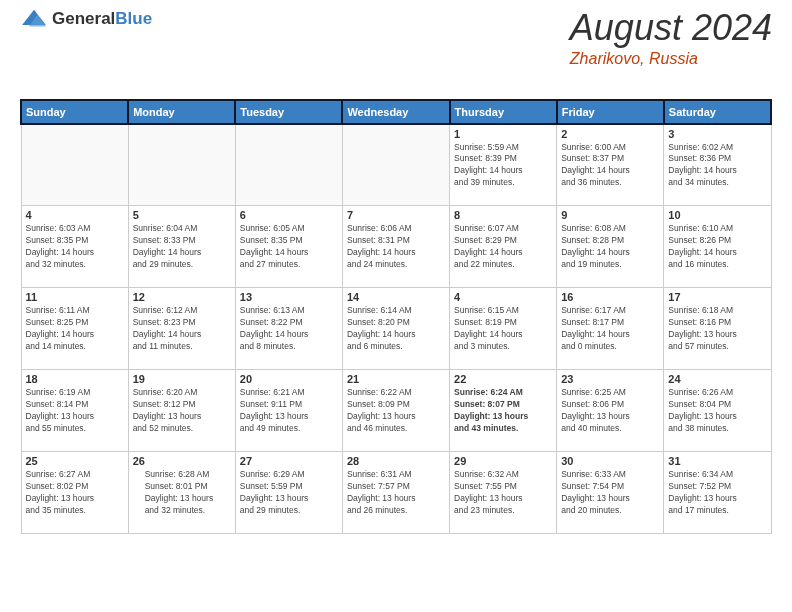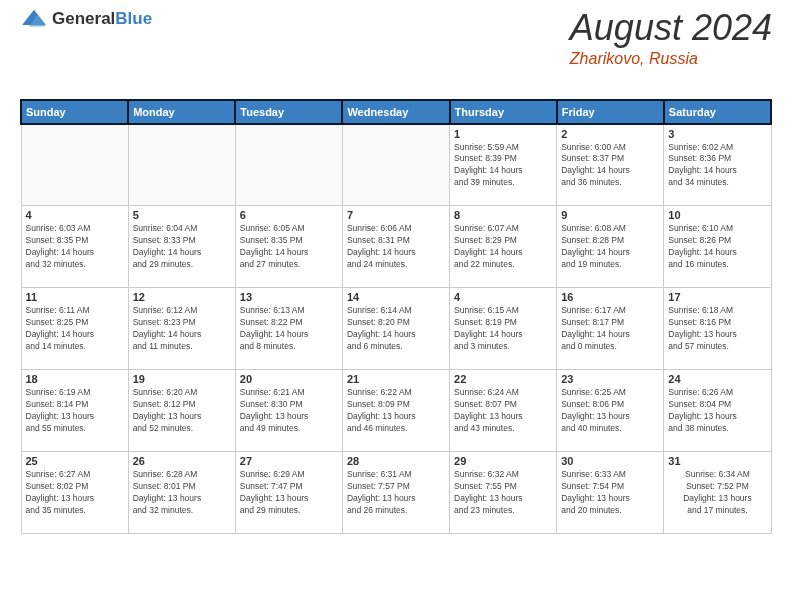--- a/index.html
+++ b/index.html
@@ -267,34 +267,34 @@
           <td>
             <span class="day-num">19</span>
             <div class="day-info" style="white-space: pre-line;">Sunrise: 6:20 AM
 Sunset: 8:12 PM
 Daylight: 13 hours
 and 52 minutes.</div>
           </td>
           <td>
             <span class="day-num">20</span>
             <div class="day-info" style="white-space: pre-line;">Sunrise: 6:21 AM
-Sunset: 8:30 PM
+Sunset: 9:11 PM
 Daylight: 13 hours
 and 49 minutes.</div>
           </td>
           <td>
             <span class="day-num">21</span>
             <div class="day-info" style="white-space: pre-line;">Sunrise: 6:22 AM
 Sunset: 8:09 PM
 Daylight: 13 hours
 and 46 minutes.</div>
           </td>
           <td>
             <span class="day-num">22</span>
-            <div class="day-info" style="white-space: pre-line;">Sunrise: 6:24 AM
+            <div class="day-info" style="white-space: pre-line; font-weight: bold;">Sunrise: 6:24 AM
 Sunset: 8:07 PM
 Daylight: 13 hours
 and 43 minutes.</div>
           </td>
           <td>
             <span class="day-num">23</span>
             <div class="day-info" style="white-space: pre-line;">Sunrise: 6:25 AM
 Sunset: 8:06 PM
 Daylight: 13 hours
 and 40 minutes.</div>
@@ -310,29 +310,29 @@
         <tr>
           <td>
             <span class="day-num">25</span>
             <div class="day-info" style="white-space: pre-line;">Sunrise: 6:27 AM
 Sunset: 8:02 PM
 Daylight: 13 hours
 and 35 minutes.</div>
           </td>
           <td>
             <span class="day-num">26</span>
-            <div class="day-info" style="white-space: pre-line;">Sunrise: 6:28 AM
+            <div class="day-info" style="white-space: pre-line; margin-left: 12px;">Sunrise: 6:28 AM
 Sunset: 8:01 PM
 Daylight: 13 hours
 and 32 minutes.</div>
           </td>
           <td>
             <span class="day-num">27</span>
             <div class="day-info" style="white-space: pre-line;">Sunrise: 6:29 AM
-Sunset: 7:47 PM
+Sunset: 5:59 PM
 Daylight: 13 hours
 and 29 minutes.</div>
           </td>
           <td>
             <span class="day-num">28</span>
             <div class="day-info" style="white-space: pre-line;">Sunrise: 6:31 AM
 Sunset: 7:57 PM
 Daylight: 13 hours
 and 26 minutes.</div>
           </td>
@@ -345,21 +345,21 @@
           </td>
           <td>
             <span class="day-num">30</span>
             <div class="day-info" style="white-space: pre-line;">Sunrise: 6:33 AM
 Sunset: 7:54 PM
 Daylight: 13 hours
 and 20 minutes.</div>
           </td>
           <td>
             <span class="day-num">31</span>
-            <div class="day-info" style="white-space: pre-line; text-align: center;">Sunrise: 6:34 AM
+            <div class="day-info" style="white-space: pre-line;">Sunrise: 6:34 AM
 Sunset: 7:52 PM
 Daylight: 13 hours
 and 17 minutes.</div>
           </td>
         </tr>
       </tbody>
   </table>
 
 </div>
 

